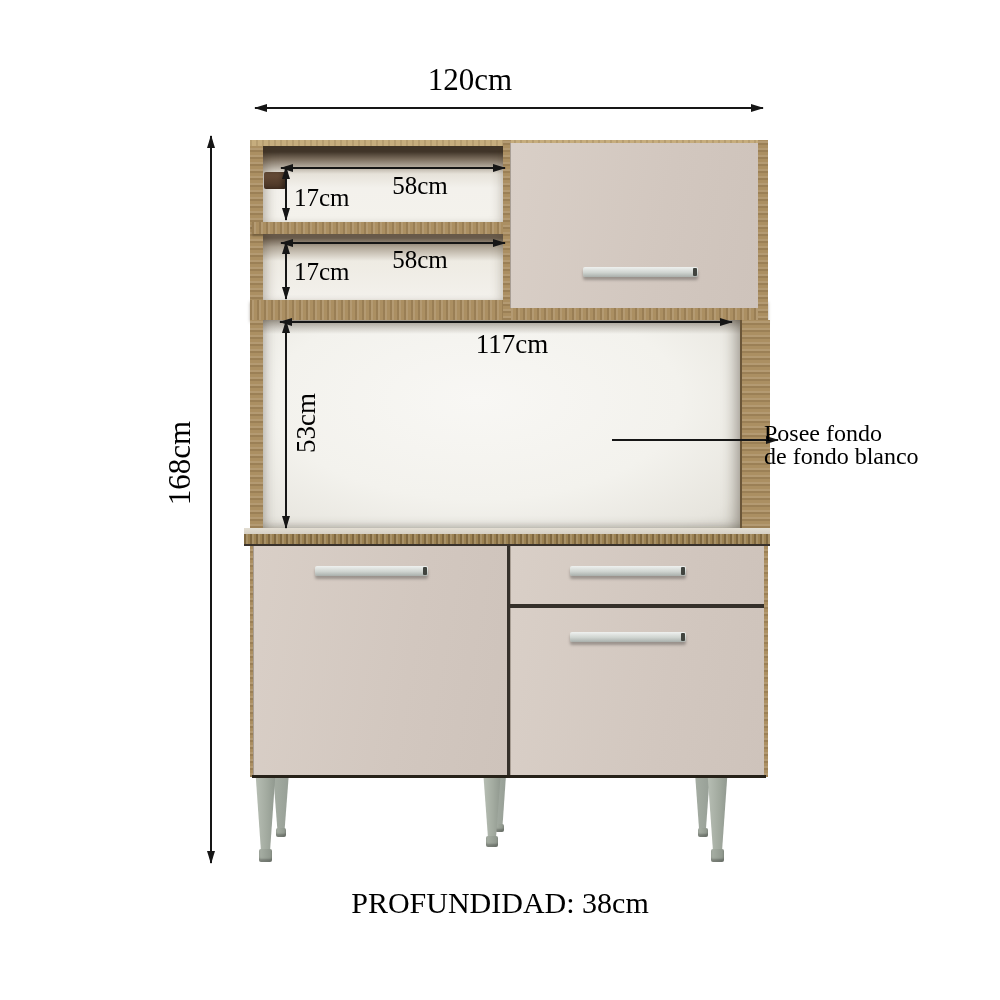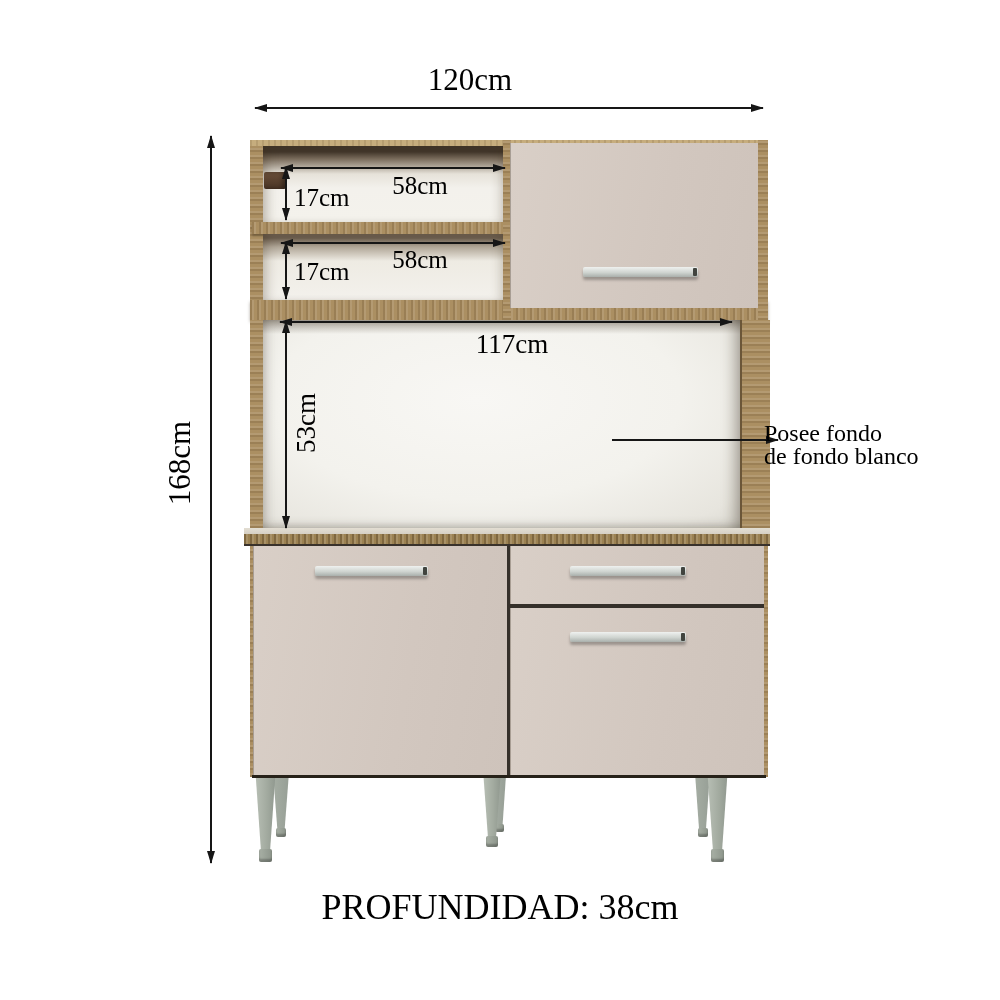--- a/index.html
+++ b/index.html
@@ -160,16 +160,16 @@
     <div class="dim-label" style="left:432px;top:329px;width:160px;text-align:center;font-size:27px;">117cm</div>
     <div class="v-arrow" style="left:285px;top:321px;height:207px;"></div>
     <div class="dim-label rot" style="left:256px;top:400px;width:100px;height:46px;font-size:27px;">53cm</div>
 
     <div class="h-arrow single" style="left:612px;top:439px;width:166px;"></div>
     <div class="dim-label" style="left:756px;top:422px;font-size:24px;line-height:23px;margin-left:8px;">
       <div>Posee fondo</div>
       <div>de fondo blanco</div>
     </div>
 
-    <div class="dim-label" style="left:300px;top:886px;width:400px;text-align:center;font-size:36px;">PROFUNDIDAD: 38cm</div>
+    <div class="dim-label" style="left:300px;top:886px;width:400px;text-align:center;font-size:30px;">PROFUNDIDAD: 38cm</div>
   </div>
 
 </div>
 
 </body></html>

